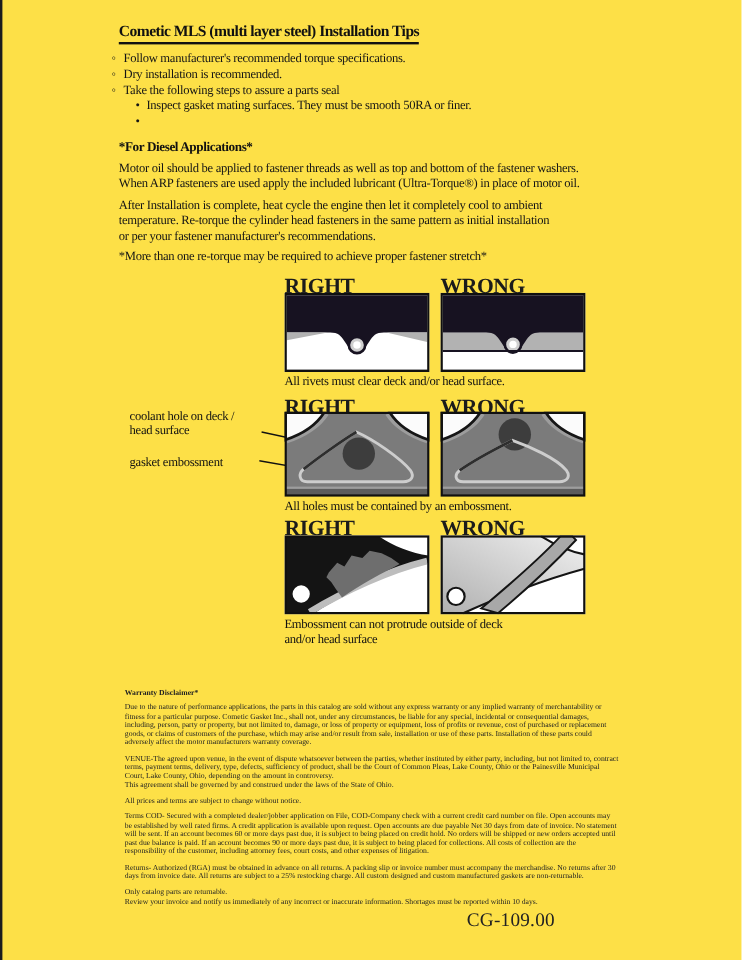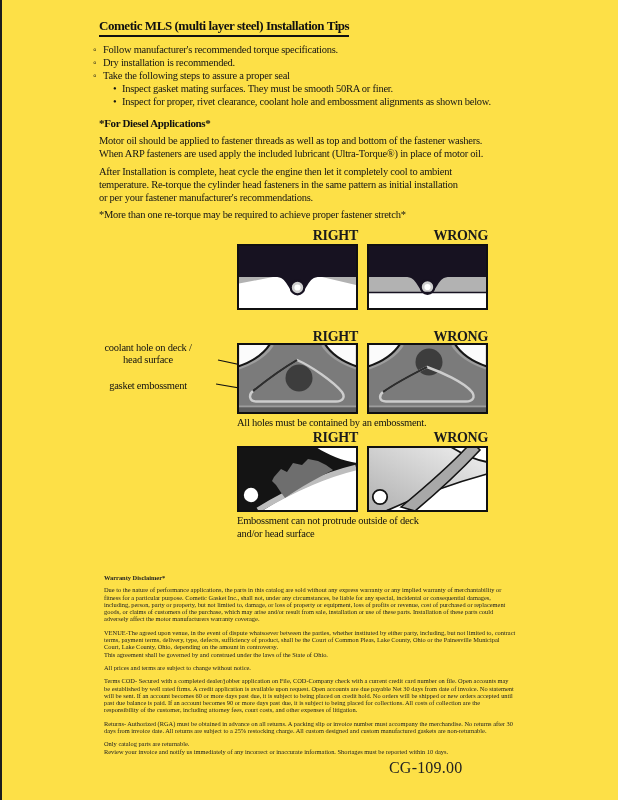--- a/index.html
+++ b/index.html
@@ -16,25 +16,25 @@
   .tips{position:absolute;left:93px;top:43px;width:465px;font-size:10.5px;letter-spacing:-0.25px;}
   .tip{line-height:13px;display:flex;}
   .tip .mk{width:10px;flex:0 0 10px;text-align:left;}
   .tip.sub{padding-left:20px;}
   .tip.sub .mk{width:9px;flex:0 0 9px;}
   .diesel-h{position:absolute;left:99px;top:117px;font-size:11px;font-weight:bold;letter-spacing:-0.35px;color:#111;}
   .para{position:absolute;left:99px;width:462px;font-size:10.5px;line-height:13px;letter-spacing:-0.25px;white-space:pre-line;}
   .p1{top:134px;}
   .p2{top:165px;}
   .pnote{top:208px;}
-  .dlabel{position:absolute;width:121px;text-align:right;font-size:14px;font-weight:bold;letter-spacing:-0.3px;color:#1b1b1b;}
+  .dlabel{position:absolute;width:121px;text-align:left;font-size:18px;font-weight:bold;letter-spacing:-0.3px;color:#1b1b1b;}
   .dbox{position:absolute;width:121px;}
   .dbox svg{display:block;}
   .caption{position:absolute;left:237px;font-size:10.5px;letter-spacing:-0.25px;line-height:12.5px;color:#111;white-space:pre-line;}
-  .ann{position:absolute;left:96px;width:104px;text-align:center;font-size:10.5px;line-height:12px;letter-spacing:-0.25px;color:#111;}
+  .ann{position:absolute;left:108px;width:104px;text-align:left;font-size:10.5px;line-height:12px;letter-spacing:-0.25px;color:#111;}
   .legal{position:absolute;left:104px;top:574px;width:412px;font-size:6.4px;line-height:7.3px;color:#222;}
   .legal .lh{font-weight:bold;margin:0 0 5px 0;}
   .legal p{margin:0 0 6px 0;white-space:pre-line;}
   .pagecode{position:absolute;left:389px;top:759px;font-size:16px;letter-spacing:0.2px;color:#222;}
   .leader{position:absolute;left:216px;top:350px;}
 </style>
 </head>
 <body>
 
 <div class="page">
@@ -46,29 +46,28 @@
     <div class="tip">
         <span class="mk">◦</span>
         <span>Follow manufacturer's recommended torque specifications.</span>
       </div>
     <div class="tip">
         <span class="mk">◦</span>
         <span>Dry installation is recommended.</span>
       </div>
     <div class="tip">
         <span class="mk">◦</span>
-        <span>Take the following steps to assure a proper seal</span>
+        <span>Take the following steps to assure a parts seal</span>
       </div>
     <div class="tip sub">
         <span class="mk">•</span>
         <span>Inspect gasket mating surfaces.  They must be smooth 50RA or finer.</span>
       </div>
     <div class="tip sub">
         <span class="mk">•</span>
-        <span>Inspect for proper, rivet clearance, coolant hole and embossment alignments as shown below.</span>
       </div>
   </div>
 
   <div class="diesel-h">*For Diesel Applications*</div>
   <div class="para p1">Motor oil should be applied to fastener threads as well as top and bottom of the fastener washers.
 When ARP fasteners are used apply the included lubricant (Ultra-Torque®) in place of motor oil.</div>
   <div class="para pnote">*More than one re-torque may be required to achieve proper fastener stretch*</div>
   <div class="para p2">After Installation is complete, heat cycle the engine then let it completely cool to ambient
 temperature. Re-torque the cylinder head fasteners in the same pattern as initial installation
 or per your fastener manufacturer's recommendations.</div>
@@ -91,20 +90,21 @@
     <svg width="121" height="66" viewBox="0 0 121 66">
       <rect x="0" y="0" width="121" height="66" fill="#ffffff"></rect>
       <rect x="2" y="33" width="117" height="15.5" fill="#b2b2b2"></rect>
       <path d="M2,2 H119 V33 H83 C76,33 74,35.5 70.5,41 C67,46.5 64.5,50 60.5,50 C56.5,50 54,46.5 50.5,41 C47,35.5 45,33 38,33 H2 Z" fill="#171221"></path>
       <circle cx="60.5" cy="43" r="6.8" fill="#cfcfcf" stroke="#171221" stroke-width="2.2"></circle>
       <circle cx="60.5" cy="43" r="3.1" fill="#ffffff"></circle>
       <line x1="2" y1="48.5" x2="119" y2="48.5" stroke="#171221" stroke-width="1.6"></line>
       <rect x="1" y="1" width="119" height="64" fill="none" stroke="#101010" stroke-width="2"></rect>
     </svg>
   </div>
+  <div class="caption" style="top:313px;">All rivets must clear deck and/or head surface.</div>
 
   <div class="dlabel" style="left:237px;top:329px;">RIGHT</div>
   <div class="dlabel" style="left:367px;top:329px;">WRONG</div>
 
   <div class="ann" style="top:342px;">coolant hole on deck / head surface</div>
   <div class="ann" style="top:380px;">gasket embossment</div>
   <svg class="leader" width="92" height="50" viewBox="0 0 92 50">
     <line x1="2" y1="10" x2="81" y2="27" stroke="#111" stroke-width="1.2"></line>
     <line x1="0" y1="34" x2="46" y2="42" stroke="#111" stroke-width="1.2"></line>
   </svg>

